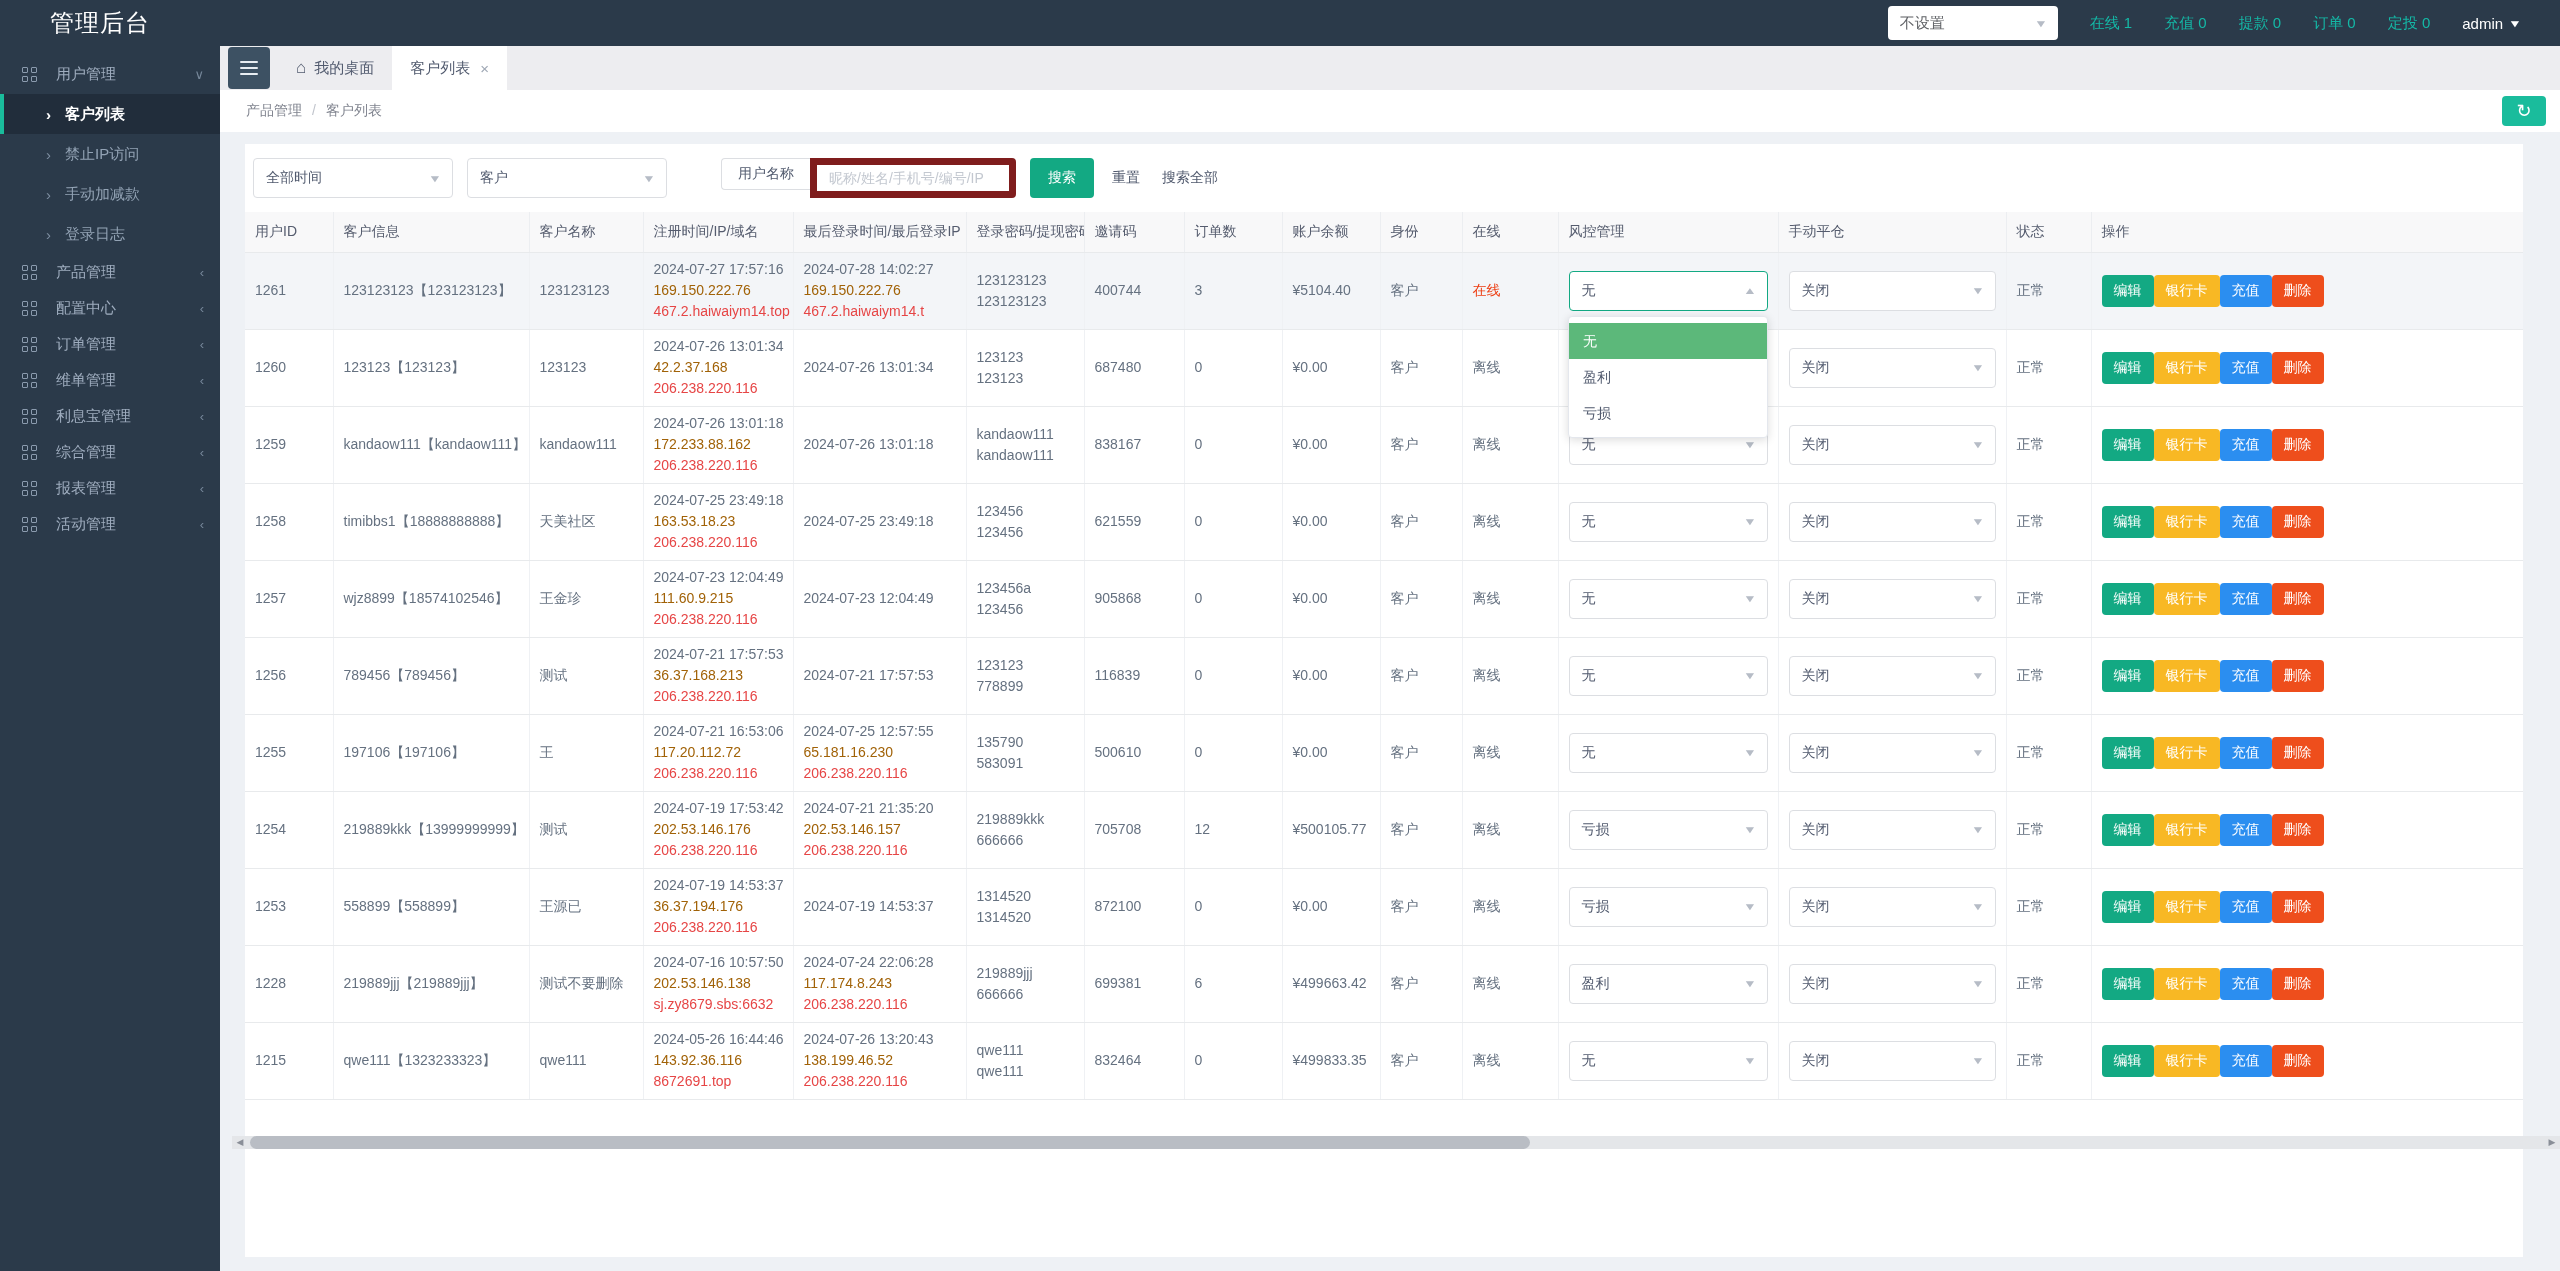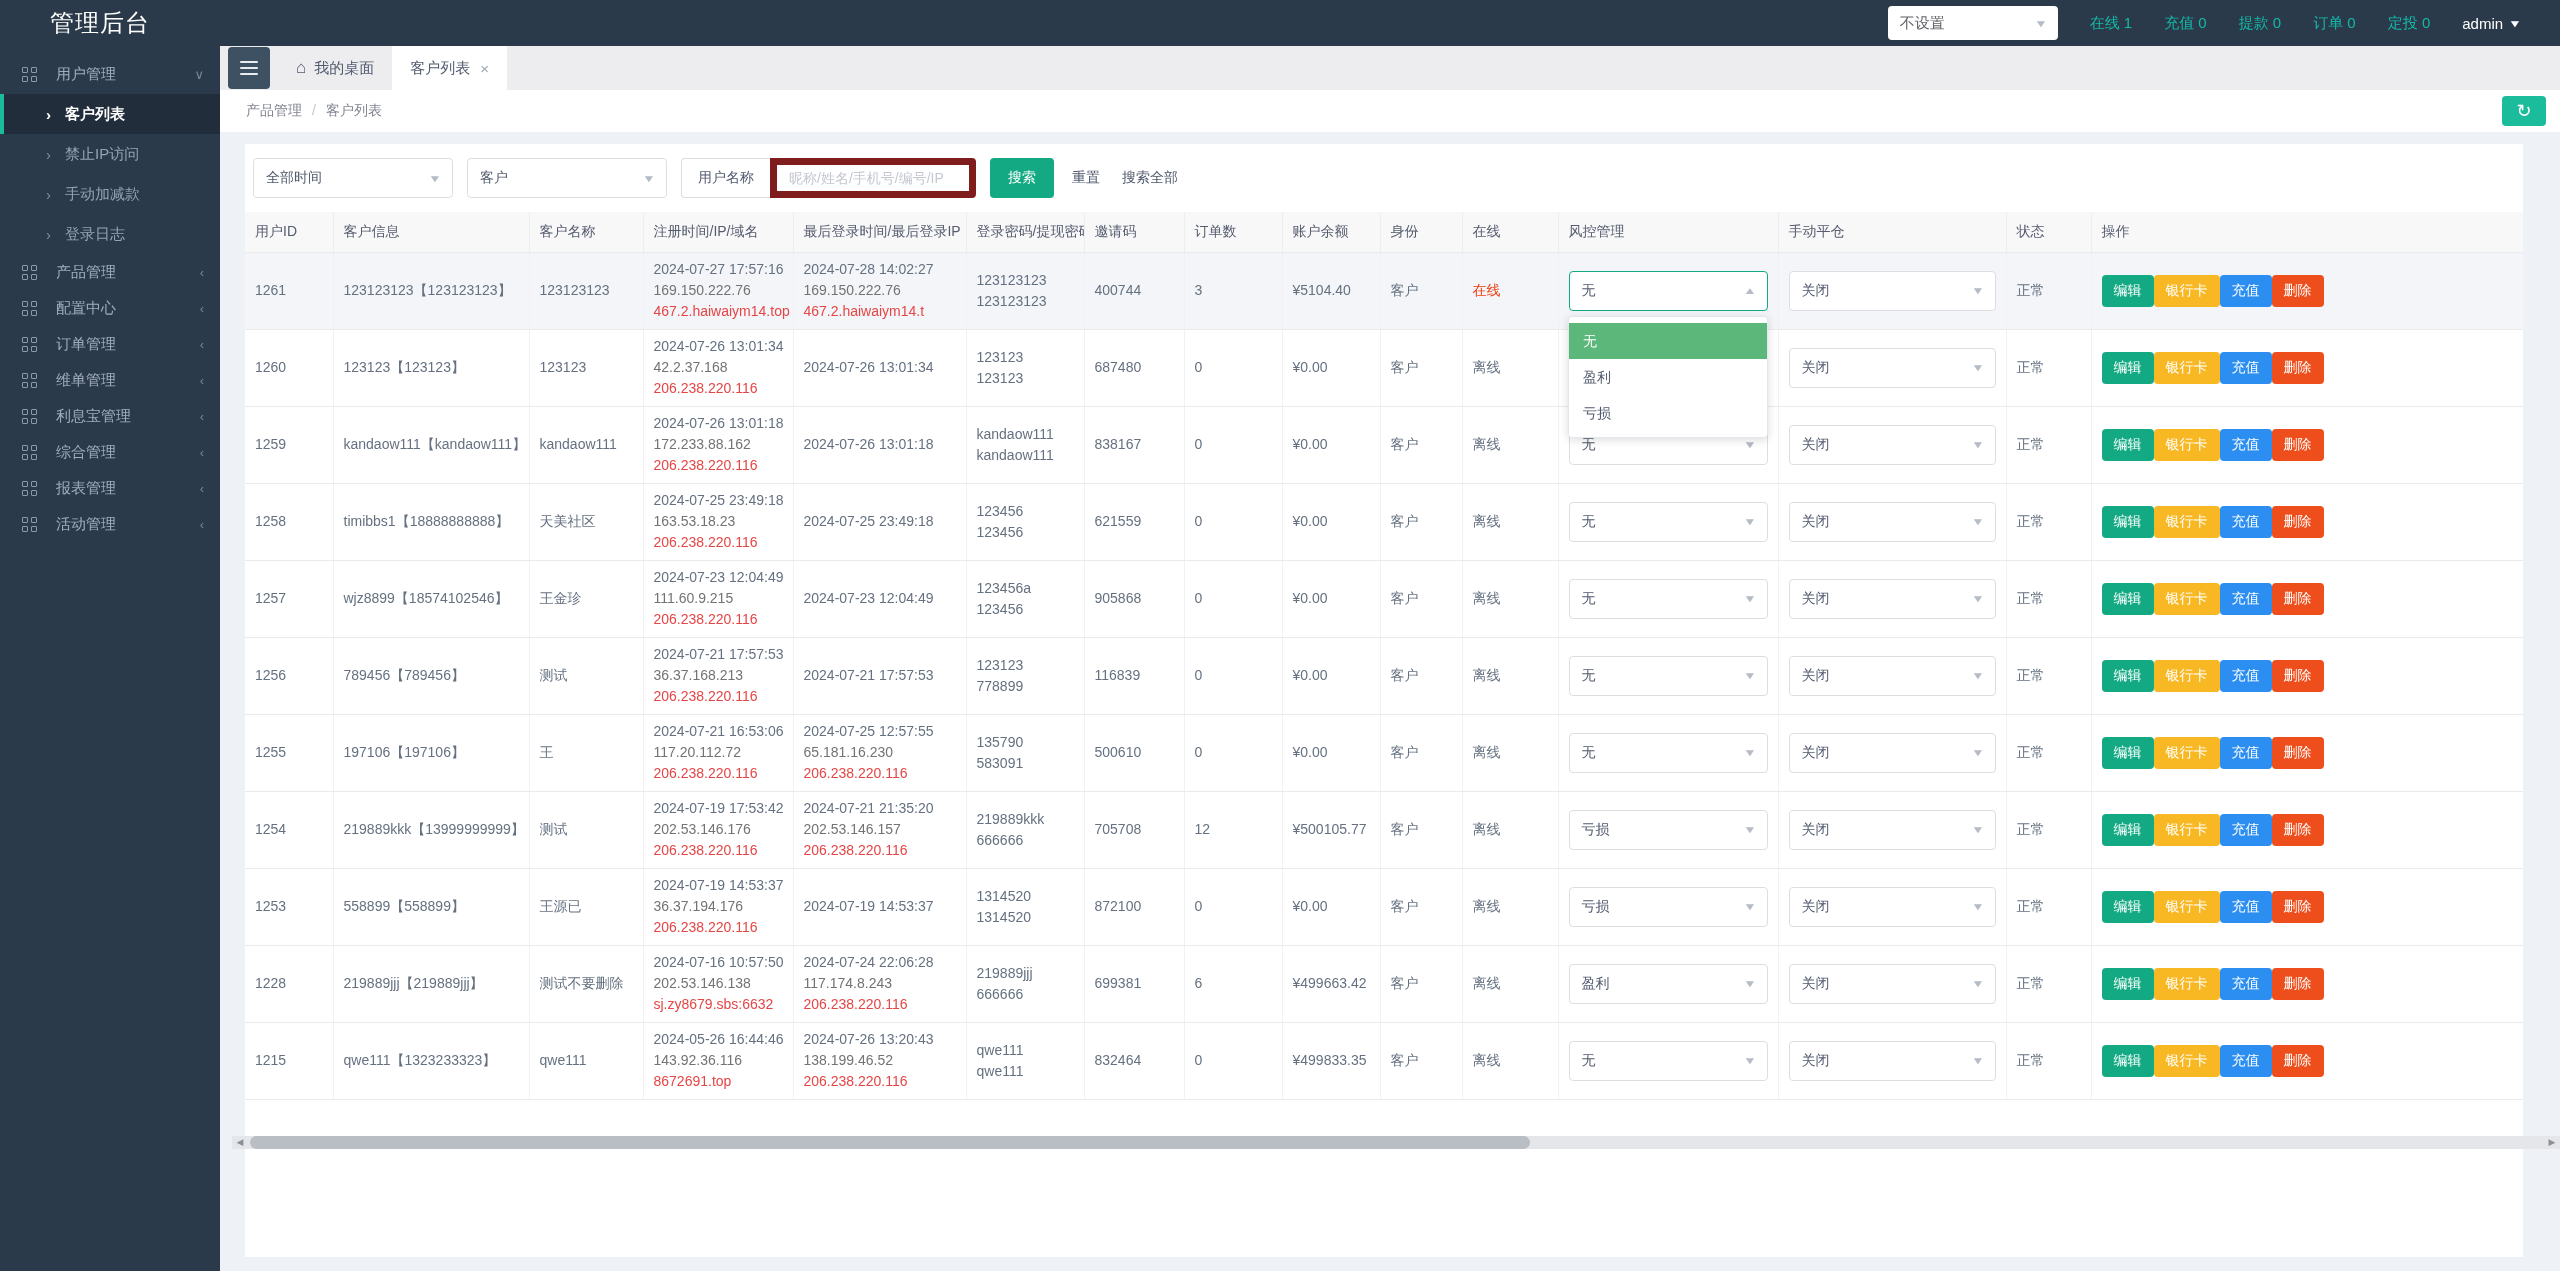--- a/index.html
+++ b/index.html
@@ -43,33 +43,33 @@
   
   .crumbbar{position:absolute;left:220px;top:90px;right:0;height:42px;background:#fff;display:flex;align-items:center;padding-left:26px;font-size:14px;color:#80848f;}
   .crumb-sep{margin:0 10px;color:#c0c4cc;}
   .crumb-refresh{position:absolute;right:14px;top:6px;width:44px;height:30px;background:#1abc9c;border:none;border-radius:4px;color:#fff;font-size:18px;line-height:30px;text-align:center;cursor:pointer;padding:0;}
   
   .content{position:absolute;left:220px;top:132px;right:0;bottom:0;background:#eef1f5;}
   .panel{position:absolute;left:25px;top:12px;width:2278px;height:1113px;background:#fff;}
   .filters{display:flex;align-items:center;gap:14px;padding:14px 8px;}
   .sel{width:200px;height:40px;border:1px solid #dcdee2;border-radius:4px;background:#fff;display:flex;align-items:center;justify-content:space-between;padding:0 12px;font-size:14px;color:#515a6e;box-sizing:border-box;cursor:pointer;}
   .igroup{display:flex;}
-  .igroup .prepend{height:40px;border:1px solid #dcdee2;border-right:none;border-radius:4px 0 0 4px;display:flex;align-items:center;padding:0 16px;font-size:14px;color:#515a6e;background:#fff;box-sizing:border-box;}
+  .igroup .prepend{height:32px;border:1px solid #dcdee2;border-right:none;border-radius:4px 0 0 4px;display:flex;align-items:center;padding:0 16px;font-size:14px;color:#515a6e;background:#fff;box-sizing:border-box;margin-left:40px;}
   .igroup input{width:206px;height:40px;border:7px solid #7f1d1d;border-radius:0 4px 4px 0;padding:0 12px;font-size:14px;color:#515a6e;box-sizing:border-box;outline:none;}
   .igroup input::placeholder{color:#c3c8d0;}
   .btn-search{height:40px;padding:0 18px;border:none;border-radius:4px;color:#fff;font-size:14px;cursor:pointer;}
   .lnk{font-size:14px;color:#515a6e;cursor:pointer;background:none;border:none;padding:0 4px;}
   
   .tbl{width:2278px;border-collapse:collapse;table-layout:fixed;font-size:14px;}
   .tbl th{background:#f8f8f9;height:40px;font-weight:400;color:#555c6e;text-align:left;padding:0 10px;border-bottom:1px solid #e8eaec;border-right:1px solid #eceef1;box-sizing:border-box;white-space:nowrap;overflow:hidden;}
   .tbl th:last-child,.tbl td:last-child{border-right:none;}
   .tbl td{height:77px;padding:6px 10px;color:#657180;border-bottom:1px solid #e8eaec;border-right:1px solid #eff1f4;vertical-align:middle;line-height:21px;box-sizing:border-box;overflow:hidden;}
   .tbl tr.hovered td{background:#f3f5f8;}
   .nowrap{white-space:nowrap;}
-  .ip{color:#737373;}
+  .ip{color:#a16207;}
   .dom{color:#e64545;}
   .online-red{color:#ed3f14;}
   .tsel{width:100%;height:40px;border:1px solid #dcdee2;border-radius:4px;background:#fff;display:flex;align-items:center;justify-content:space-between;padding:0 12px;box-sizing:border-box;color:#515a6e;cursor:pointer;}
   .tsel.open{border-color:#13a983;}
   .abtn{height:32px;padding:0 12px;border:none;border-radius:4px;color:#fff;font-size:14px;cursor:pointer;white-space:nowrap;}
   
   .dropdown{position:absolute;left:1323px;top:172px;width:200px;background:#fff;border:1px solid #e4e7ed;border-radius:4px;box-shadow:0 2px 10px rgba(0,0,0,.14);padding:6px 0;z-index:30;box-sizing:border-box;}
   .dropdown .opt{height:36px;line-height:36px;padding:0 14px;font-size:14px;color:#515a6e;cursor:pointer;}
   
   .hscroll{position:absolute;left:232px;right:0;top:1136px;height:13px;background:#e4e6e9;display:flex;align-items:center;}

